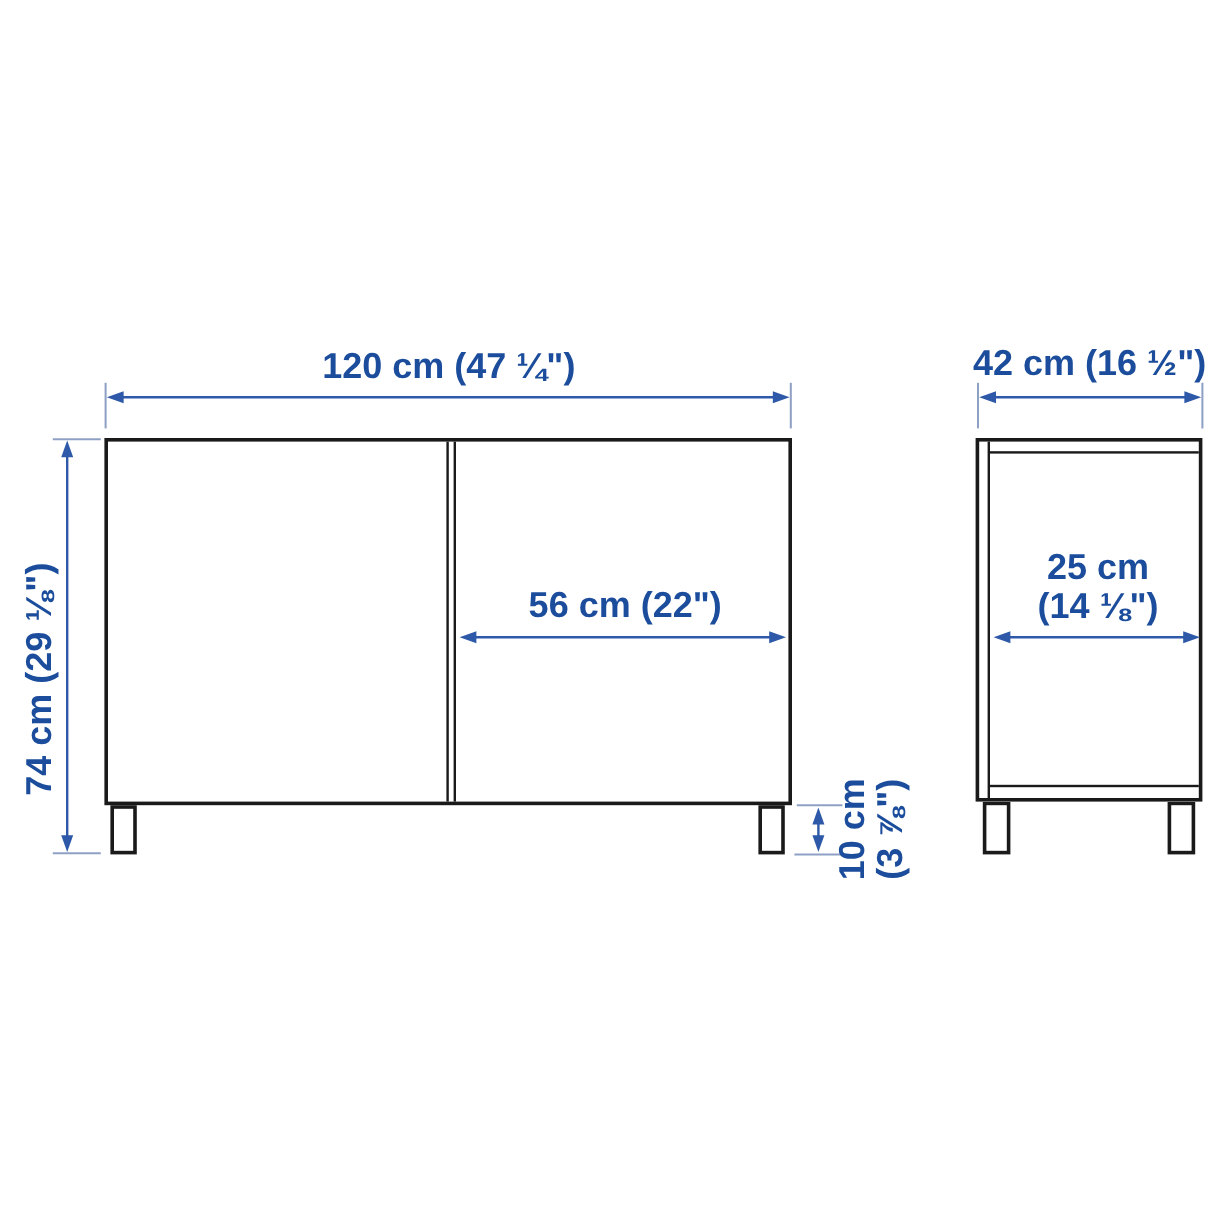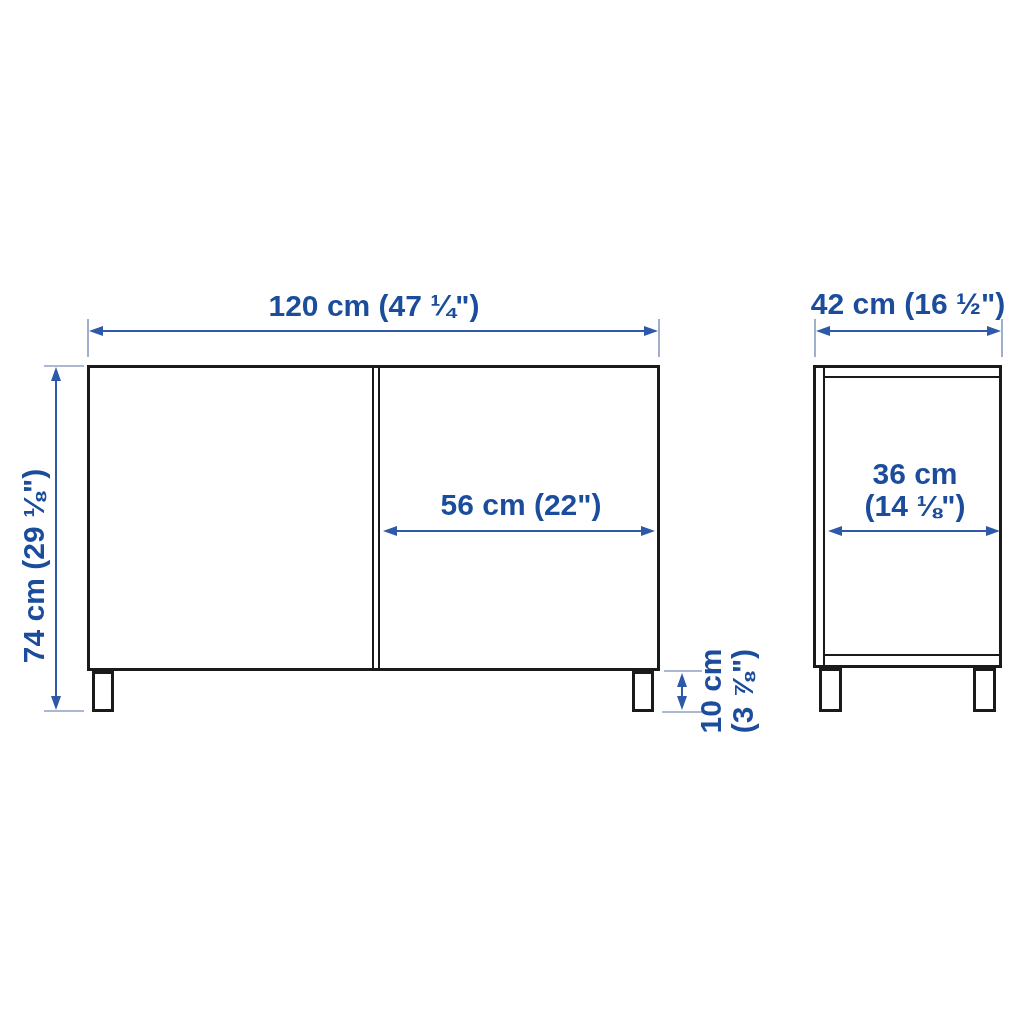--- a/index.html
+++ b/index.html
@@ -108,21 +108,21 @@
 
   <div class="dim-label" style="left:374px;top:306px;">120 cm (47 ¼")</div>
 
   <div class="dim-label" style="left:908px;top:304px;">42 cm (16 ½")</div>
 
   <div class="dim-label rot" style="left:34px;top:566px;">74 cm (29 ⅛")</div>
 
   <div class="dim-label" style="left:521px;top:505px;">56 cm (22")</div>
 
   <div class="dim-label" style="left:915px;top:490px;">
-    <div>36 cm</div>
+    <div>25 cm</div>
     <div>(14 ⅛")</div>
   </div>
 
   <div class="dim-label rot" style="left:727px;top:691px;">
     <div>10 cm</div>
     <div>(3 ⅞")</div>
   </div>
 
 </div>
 

